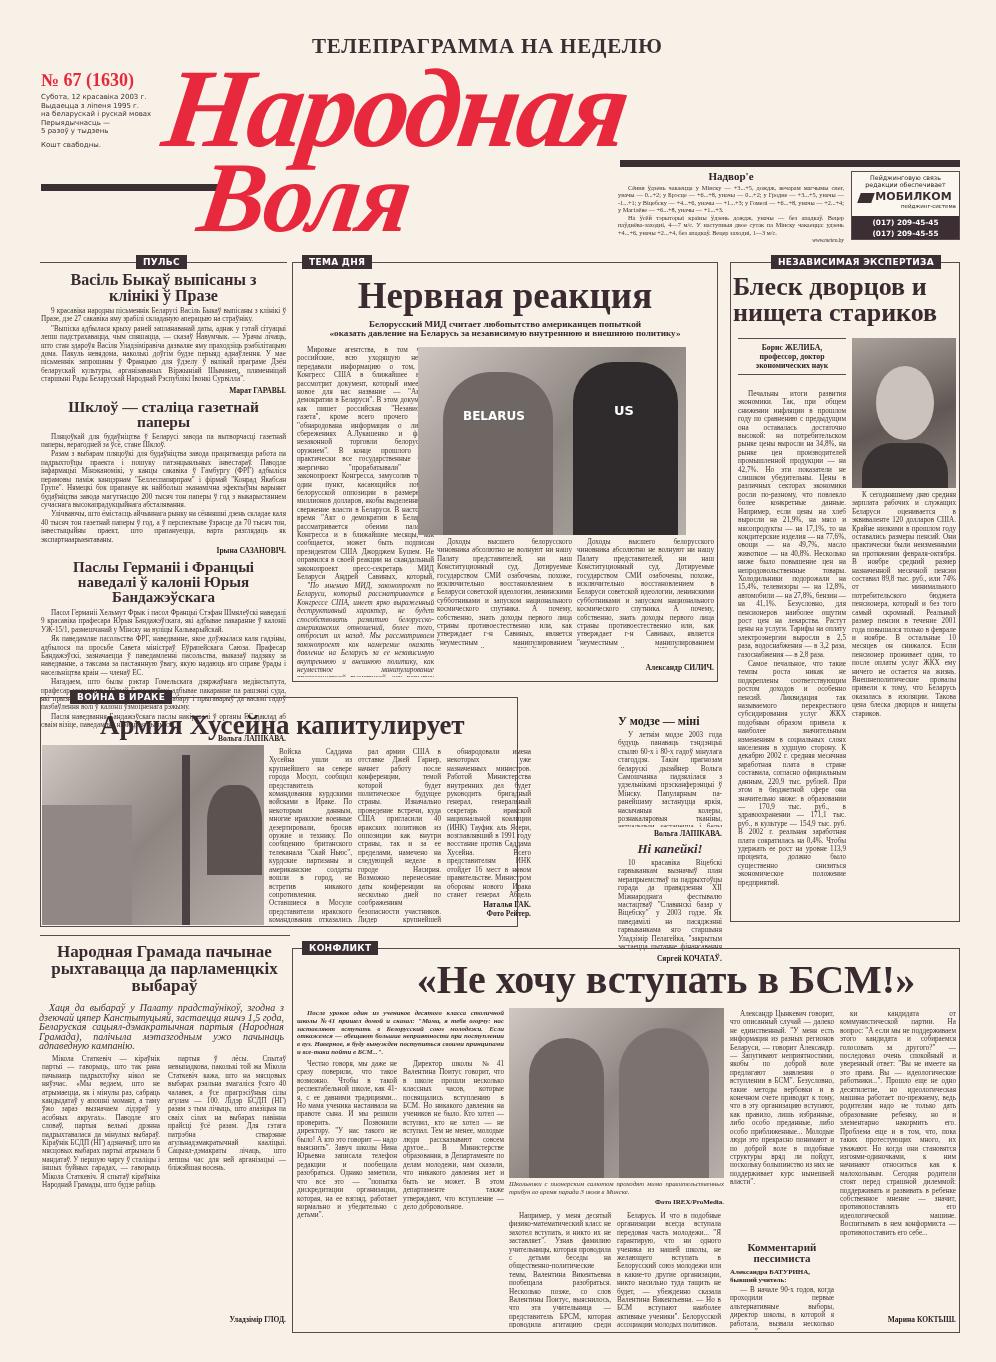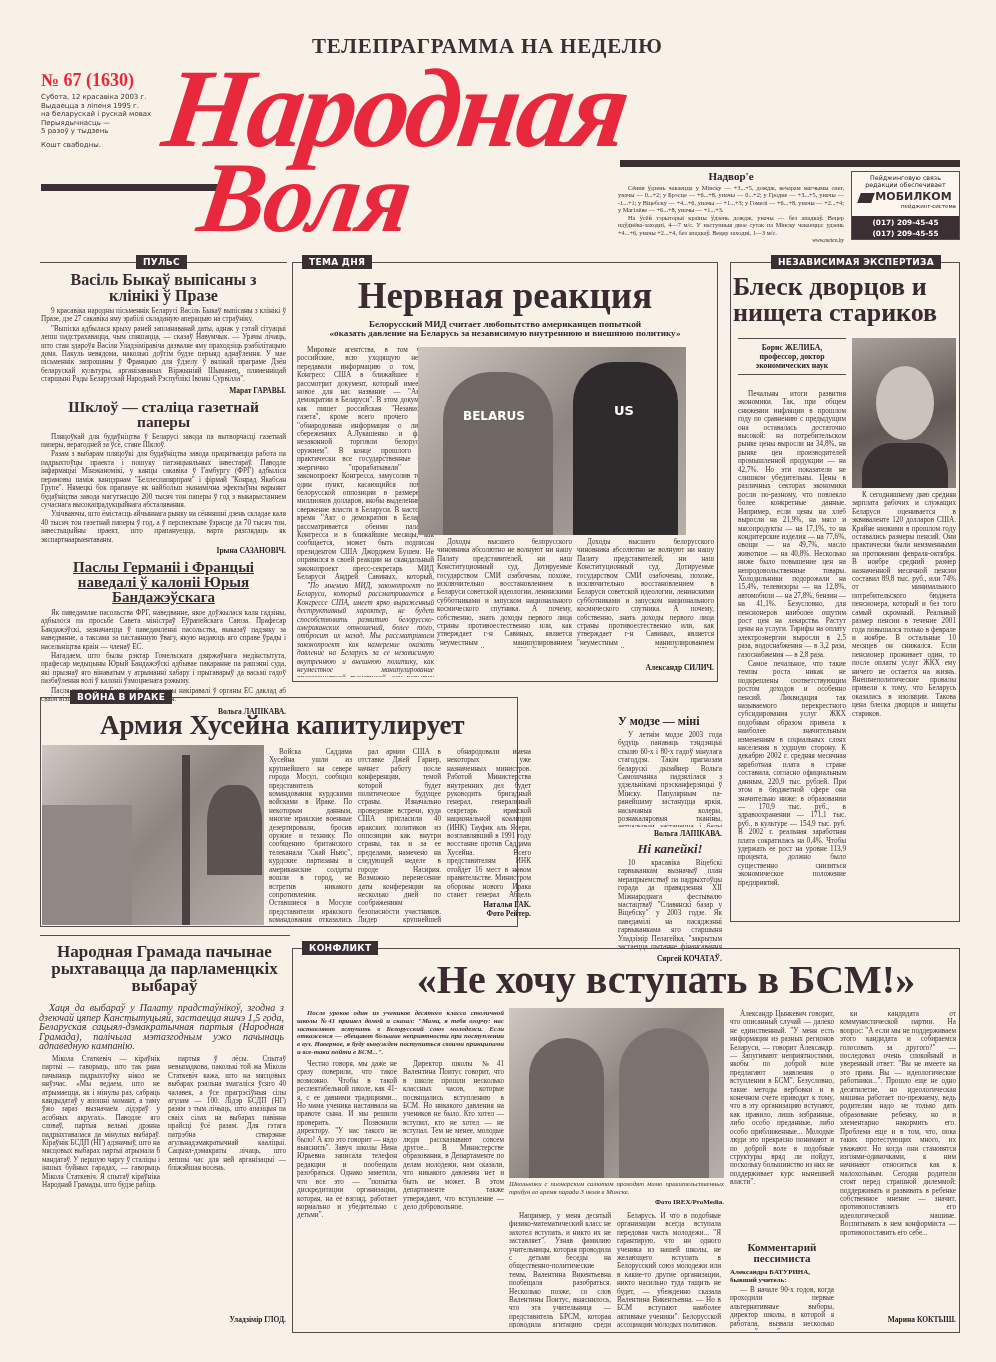--- a/index.html
+++ b/index.html
@@ -76,22 +76,23 @@
   <div class="byline" style="margin:2px 0 4px;">Марат ГАРАВЫ.</div>
 
   <div class="head serif" style="font-size:15.5px; margin-bottom:3px;">Шклоў — сталіца газетнай паперы</div>
   <div class="body-text">
     <p>Пляцоўкай для будаўніцтва ў Беларусі завода па вытворчасці газетнай паперы, верагодней за ўсё, стане Шклоў.</p>
     <p>Разам з выбарам пляцоўкі для будаўніцтва завода працягваецца работа па падрыхтоўцы праекта і пошуку патэнцыяльных інвестараў. Паводле інфармацыі Мінэканомікі, у канцы сакавіка ў Гамбургу (ФРГ) адбыліся перамовы паміж канцэрнам "Беллеспапярпрам" і фірмай "Конрад Якабсан Групе". Нямецкі бок прапануе як найбольш эканамічна эфектыўны варыянт будаўніцтва завода магутнасцю 200 тысяч тон паперы ў год з выкарыстаннем сучаснага высокапрадукцыйнага абсталявання.</p>
     <p>Улічваючы, што ёмістасць айчыннага рынку на сённяшні дзень складае каля 40 тысяч тон газетнай паперы ў год, а ў перспектыве ўзрасце да 70 тысяч тон, інвестыцыйны праект, што прапануецца, варта разглядаць як экспартнаарыентаваны.</p>
   </div>
   <div class="byline" style="margin:2px 0 5px;">Ірына САЗАНОВІЧ.</div>
 
-  <div class="head serif" style="font-size:15px; margin:0 20px 4px;text-decoration:underline;">Паслы Германіі і Францыі наведалі ў калоніі Юрыя Бандажэўскага</div>
+  <div class="head serif" style="font-size:15px; margin:0 20px 4px;">Паслы Германіі і Францыі наведалі ў калоніі Юрыя Бандажэўскага</div>
   <div class="body-text">
+    <p>Пасол Германіі Хельмут Фрык і пасол Францыі Стэфан Шмялеўскі наведалі 9 красавіка прафесара Юрыя Бандажэўскага, які адбывае пакаранне ў калоніі УЖ-15/1, размешчанай у Мінску на вуліцы Кальварыйскай.</p>
     <p>Як паведамляе пасольства ФРГ, наведванне, якое доўжылася каля гадзіны, адбылося па просьбе Савета міністраў Еўрапейскага Саюза. Прафесар Бандажэўскі, зазначаецца ў паведамленні пасольства, выказаў падзяку за наведванне, а таксама за пастаянную ўвагу, якую надаюць яго справе ўрады і насельніцтва краін — членаў ЕС.</p>
     <p>Нагадаем, што былы рэктар Гомельскага дзяржаўнага медінстытута, прафесар медыцыны Юрый Бандажэўскі адбывае пакаранне па рашэнні суда, які прызнаў яго вінаватым у атрыманні хабару і прыгаварыў да васьмі гадоў пазбаўлення волі ў калоніі ўзмоцненага рэжыму.</p>
     <p>Пасля наведвання Бандажэўскага паслы накіравалі ў органы ЕС даклад аб сваім візіце, паведамляе нямецкая дыпмісія.</p>
   </div>
   <div class="byline" style="margin-top:4px;">Вольга ЛАПІКАВА.</div>
 </div>
 
 <div class="abs box" style="left:292px; top:262px; width:426px; height:420px;"></div>
 <div class="abs rubric" style="left:302px; top:255px;">ТЕМА ДНЯ</div>
 <div class="abs serif head" style="left:292px; top:277px; width:426px; font-size:37px;">Нервная реакция</div>

